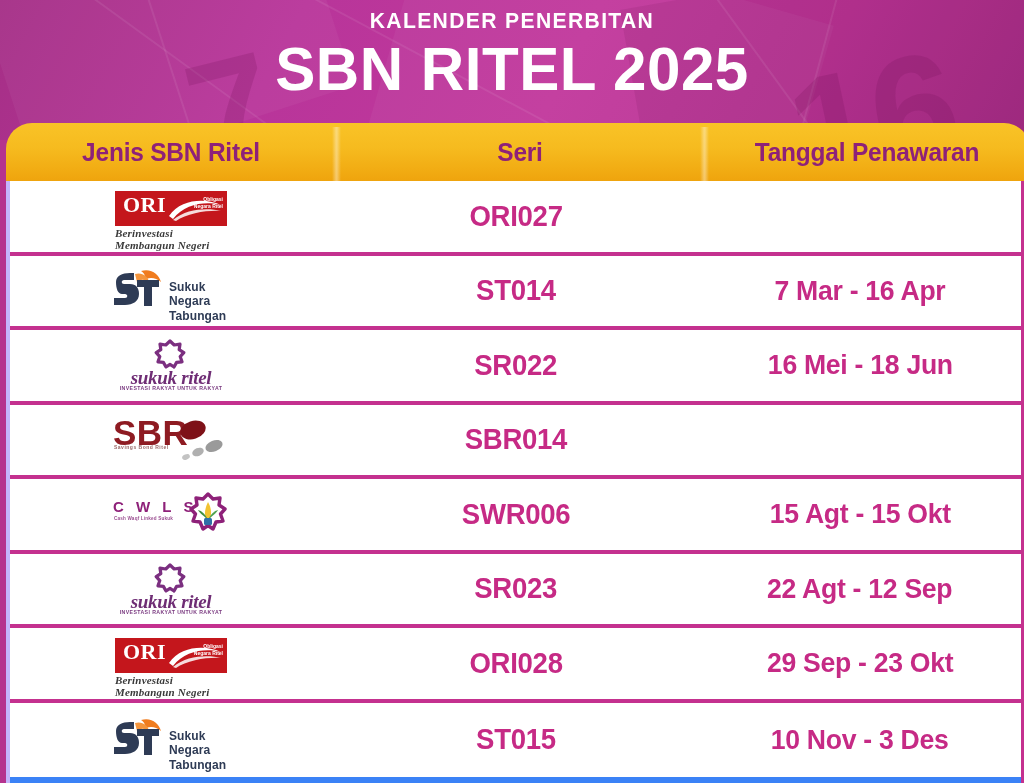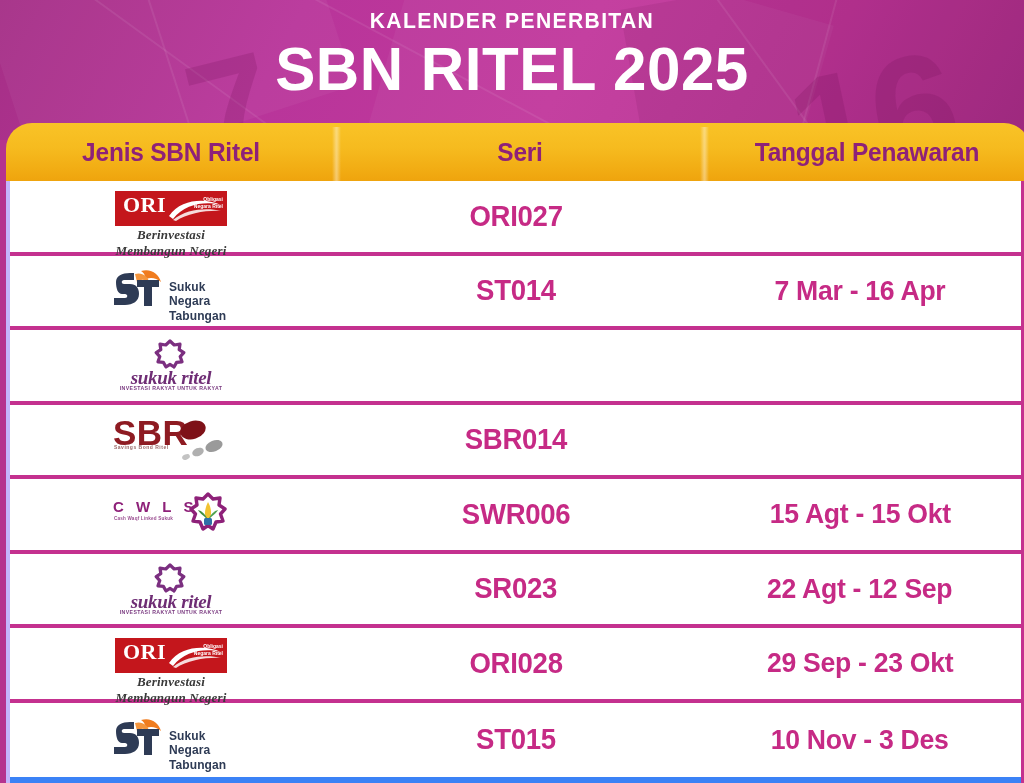--- a/index.html
+++ b/index.html
@@ -212,25 +212,25 @@
     font-size: 5px;
     font-weight: 700;
     color: #ffffff;
     line-height: 1.35;
     text-align: right;
   }
   .ori-tag {
     position: absolute;
     left: 6px; top: 38px;
     width: 112px;
-    text-align: center;
+    text-align: left;
     font-family: "Liberation Serif", serif;
     font-style: italic;
     font-weight: 700;
-    font-size: 13px;
+    font-size: 11px;
     color: #3a3a3a;
     letter-spacing: 0.2px;
   }
 
   
   .st-wrap { position: absolute; left: 2px; top: 4px; width: 122px; height: 46px; }
   .st-mark { position: absolute; left: 0; top: 0; width: 54px; height: 44px; }
   .st-txt {
     position: absolute;
     left: 58px; top: 12px;
@@ -394,20 +394,26 @@
           <div class="logo-box">
             <div class="sr-wrap">
               <svg class="sr-star" viewBox="0 0 34 30">
                 <path d="M17 2 L21.2 6 L27 5.2 L26.2 10.6 L30.8 13.6 L27.2 17.6 L29 22.8 L23.6 23.4 L21 28 L17 25.4 L13 28 L10.4 23.4 L5 22.8 L6.8 17.6 L3.2 13.6 L7.8 10.6 L7 5.2 L12.8 6 Z" fill="none" stroke="#7b2f80" stroke-width="3.2" stroke-linejoin="round"></path>
               </svg>
               <div class="sr-word">sukuk ritel</div>
               <div class="sr-tag">INVESTASI RAKYAT UNTUK RAKYAT</div>
             </div>
           </div>
         </div>
+        <div class="cell seri">
+          <span class="seri-text">SR022</span>
+        </div>
+        <div class="cell date">
+          <span class="date-text">16 Mei - 18 Jun</span>
+        </div>
       </div>
 
       <div class="trow">
         <div class="cell logo">
           <div class="logo-box">
             <div class="sbr-wrap">
               <div class="sbr-word">SBR</div>
               <div class="sbr-tag">Savings Bond Ritel</div>
               <svg class="sbr-dots" viewBox="0 0 56 44">
                 <ellipse cx="16" cy="11" rx="13" ry="9" fill="#7e1118" transform="rotate(-18 16 11)"></ellipse>

